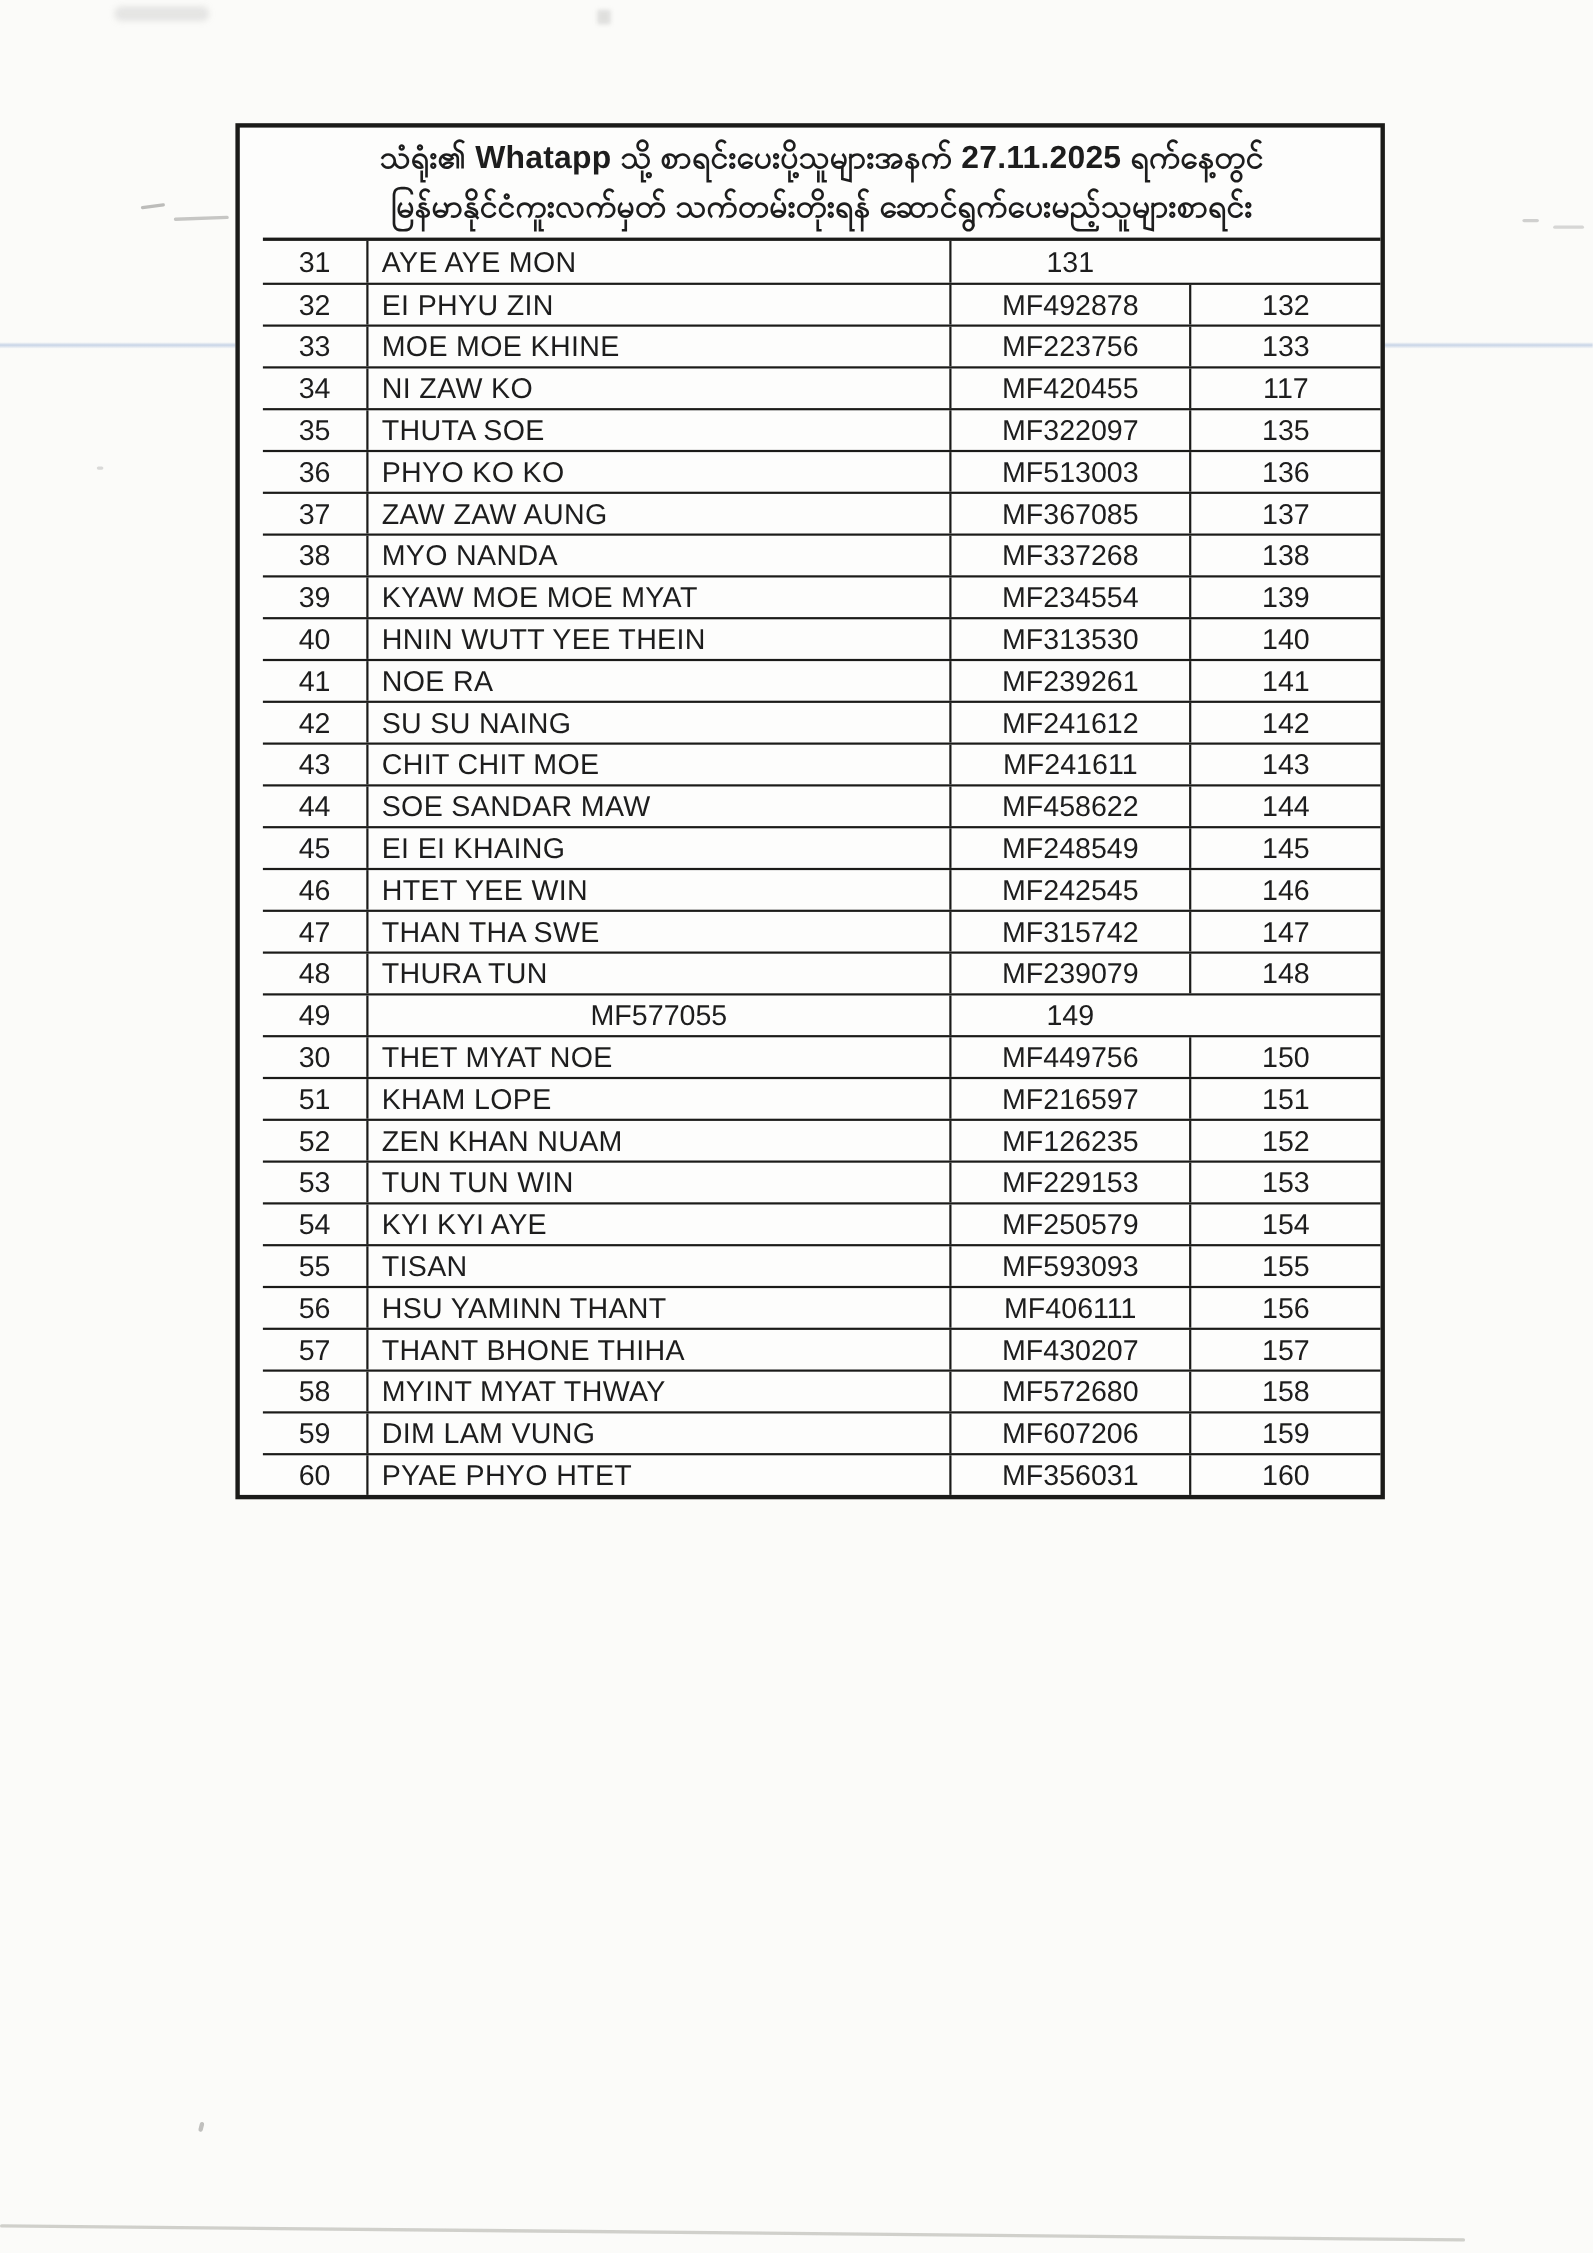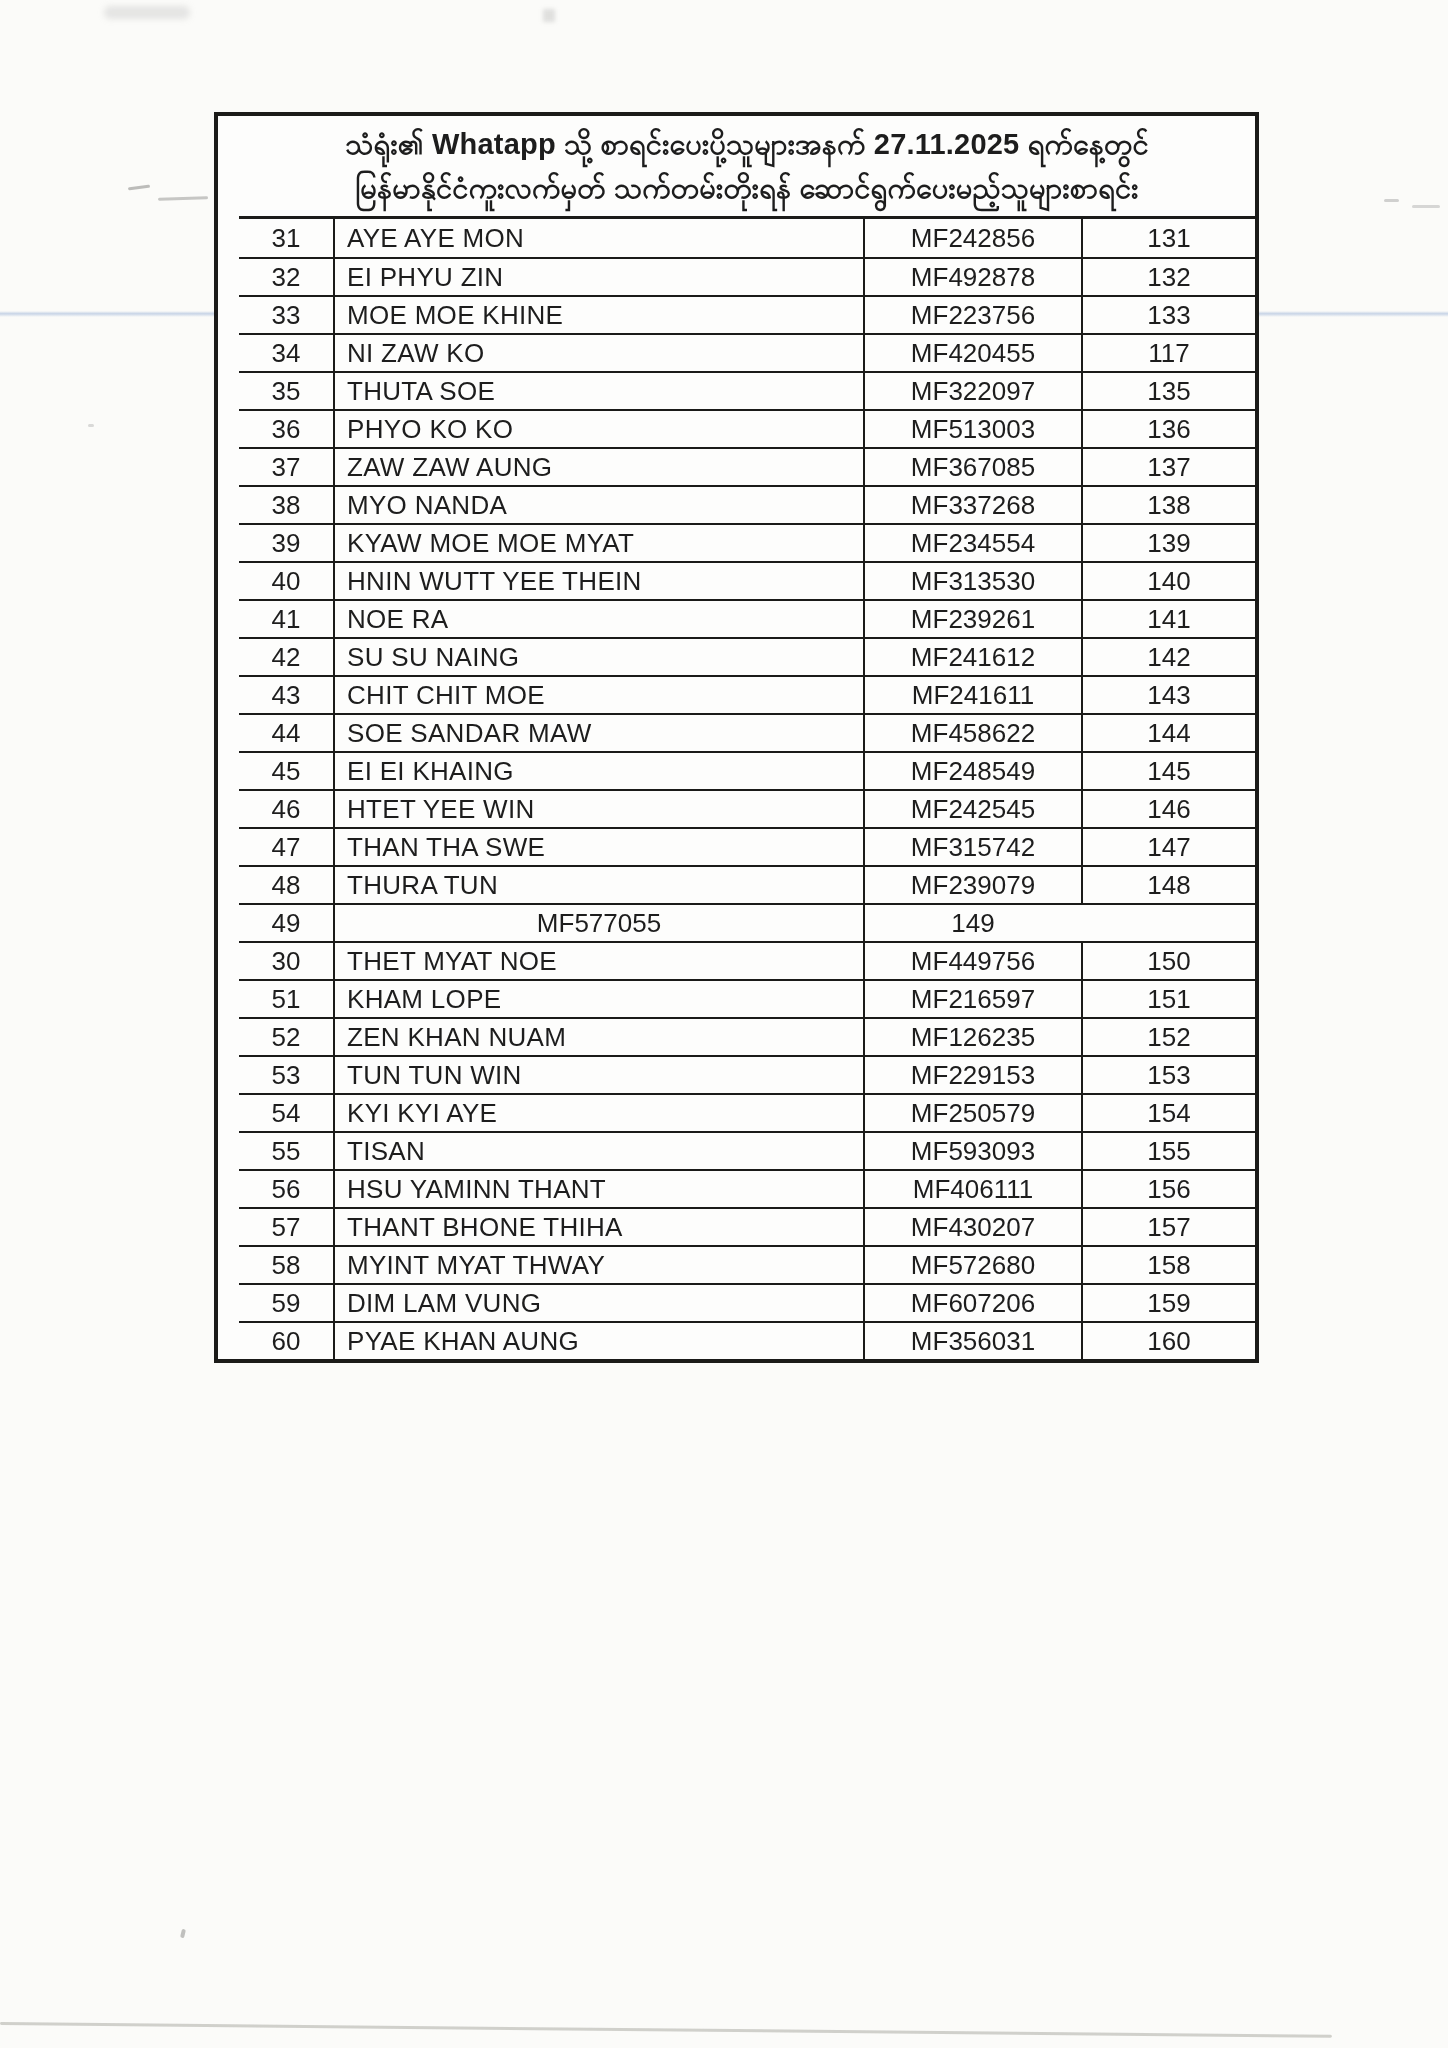--- a/index.html
+++ b/index.html
@@ -130,21 +130,20 @@
 
 <div class="doc-table">
   <div class="doc-header">
     <div>သံရုံး၏ Whatapp သို့ စာရင်းပေးပို့သူများအနက် 27.11.2025 ရက်နေ့တွင်</div>
     <div>မြန်မာနိုင်ငံကူးလက်မှတ် သက်တမ်းတိုးရန် ဆောင်ရွက်ပေးမည့်သူများစာရင်း</div>
   </div>
   <div class="tbody">
       <div class="row">
     <div class="cell c-no">31</div>
     <div class="cell c-name">AYE AYE MON</div>
-    <div class="cell c-passport">MF242856</div>
     <div class="cell c-serial">131</div>
   </div>
       <div class="row">
     <div class="cell c-no">32</div>
     <div class="cell c-name">EI PHYU ZIN</div>
     <div class="cell c-passport">MF492878</div>
     <div class="cell c-serial">132</div>
   </div>
       <div class="row">
     <div class="cell c-no">33</div>
@@ -302,18 +301,18 @@
     <div class="cell c-serial">158</div>
   </div>
       <div class="row">
     <div class="cell c-no">59</div>
     <div class="cell c-name">DIM LAM VUNG</div>
     <div class="cell c-passport">MF607206</div>
     <div class="cell c-serial">159</div>
   </div>
       <div class="row">
     <div class="cell c-no">60</div>
-    <div class="cell c-name">PYAE KHAN AUNG</div>
+    <div class="cell c-name">PYAE PHYO HTET</div>
     <div class="cell c-passport">MF356031</div>
     <div class="cell c-serial">160</div>
   </div>
     </div>
 </div>
 
 </body></html>

